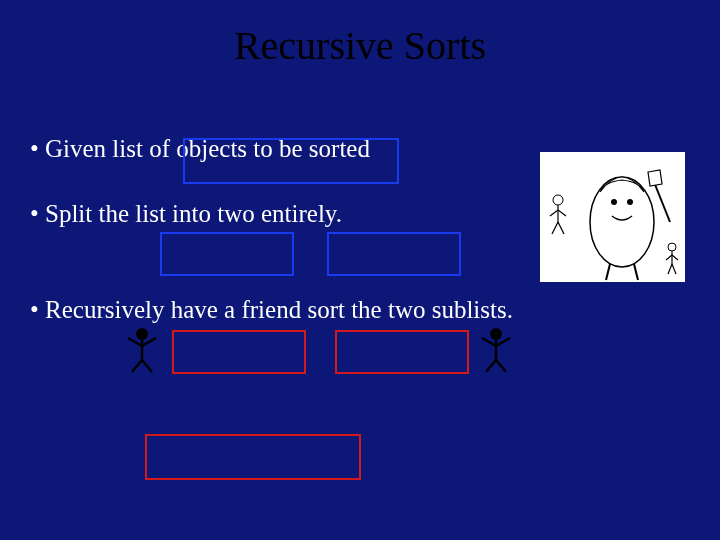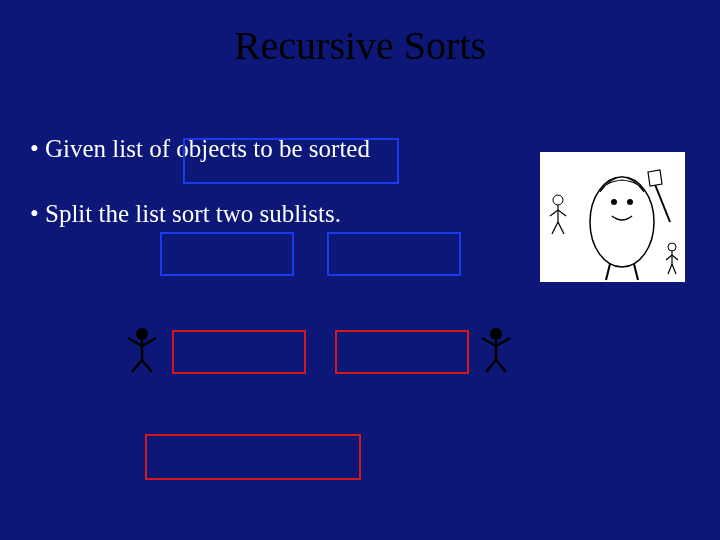--- a/index.html
+++ b/index.html
@@ -91,24 +91,25 @@
 
       <circle cx="132" cy="95" r="4" fill="#fff" stroke="#000" stroke-width="1"></circle>
       <line x1="132" y1="99" x2="132" y2="112" stroke="#000" stroke-width="1.2"></line>
       <line x1="132" y1="103" x2="126" y2="108" stroke="#000" stroke-width="1.2"></line>
       <line x1="132" y1="103" x2="138" y2="108" stroke="#000" stroke-width="1.2"></line>
       <line x1="132" y1="112" x2="128" y2="122" stroke="#000" stroke-width="1.2"></line>
       <line x1="132" y1="112" x2="136" y2="122" stroke="#000" stroke-width="1.2"></line>
     </svg>
   </div>
 
-  <div class="bullet" style="top:200px;">Split the list sort two sublists.</div>
+  <div class="bullet" style="top:200px;">Split the list into two entirely.</div>
   <div class="box blue" style="left:160px; top:232px; width:130px; height:40px;"></div>
   <div class="box blue" style="left:327px; top:232px; width:130px; height:40px;"></div>
 
+  <div class="bullet" style="top:296px;">Recursively have a friend sort the two sublists.</div>
   <div class="stick" style="left:122px; top:326px;">
     <svg width="40" height="48" viewBox="0 0 40 48">
       <circle cx="20" cy="8" r="6" fill="#000"></circle>
       <line x1="20" y1="14" x2="20" y2="34" stroke="#000" stroke-width="2.5"></line>
       <line x1="20" y1="20" x2="6" y2="12" stroke="#000" stroke-width="2.5"></line>
       <line x1="20" y1="20" x2="34" y2="12" stroke="#000" stroke-width="2.5"></line>
       <line x1="20" y1="34" x2="10" y2="46" stroke="#000" stroke-width="2.5"></line>
       <line x1="20" y1="34" x2="30" y2="46" stroke="#000" stroke-width="2.5"></line>
     </svg>
   </div>

